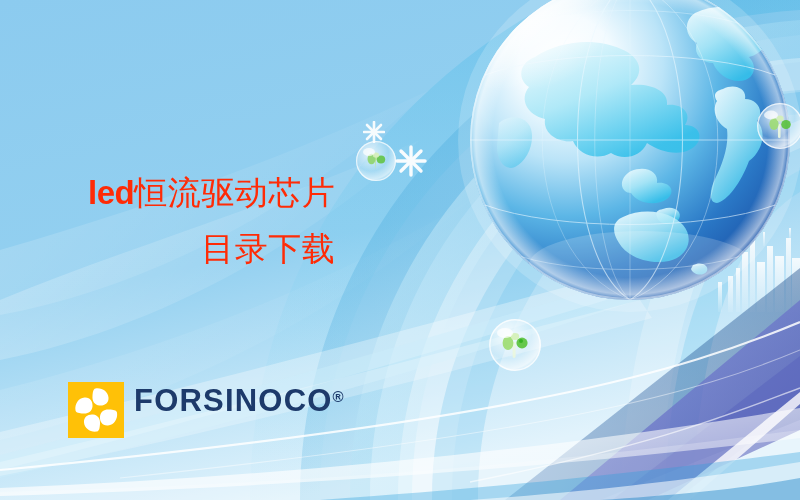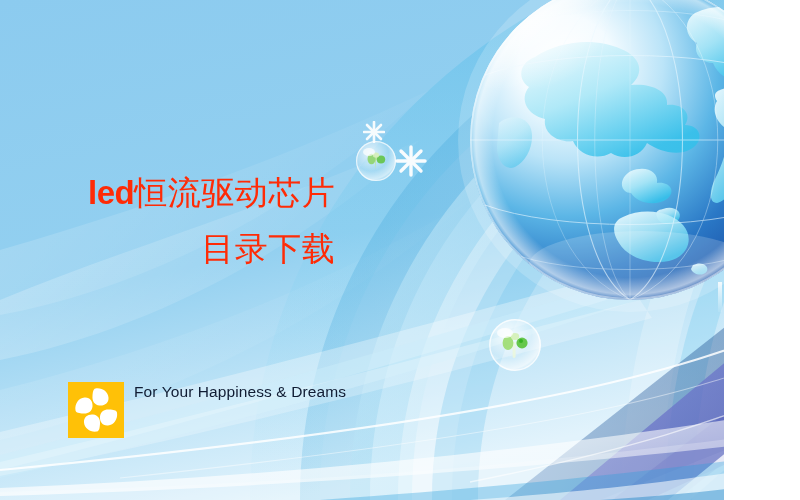--- a/index.html
+++ b/index.html
@@ -2,21 +2,21 @@
 <html><head>
 <meta charset="utf-8">
 <style>
   html, body {
     margin: 0;
     padding: 0;
     background: #ffffff;
   }
   #stage {
     position: relative;
-    width: 724px;
+    width: 800px;
     height: 500px;
     overflow: hidden;
     font-family: "Liberation Sans", sans-serif;
     background: linear-gradient(170deg, #8fcdf0 0%, #86c9ee 35%, #9fd7f2 62%, #c6e7f8 82%, #dff2fb 100%);
   }
 
   #bg-svg { position: absolute; left: 0; top: 0; width: 800px; height: 500px; }
 
   
   #globe-wrap {
@@ -406,17 +406,19 @@
 
           <path d="M49,30.5 C50,37 46,43 40,43.5 C34.5,44 31.5,39.5 32,34.5
                    C32.5,29.5 36.5,27 41.5,27.5 C45,27.8 48.5,28 49,30.5 Z"></path>
 
           <path d="M29,49.5 C22.5,50.5 16.5,46.5 16,40.5 C15.5,35 20,32 25,32.5
                    C30,33 32.5,37 32,42 C31.7,45.5 31.5,49 29,49.5 Z"></path>
         </g>
       </svg>
     </div>
     <div id="logo-text">
-      <div id="brand-tagline">For Your Happiness &amp; Dreams</div>
+      <div id="brand-name">
+        <span>FORSINOCO</span><span class="reg">®</span>
+      </div>
     </div>
   </div>
 
 </div>
 
 </body></html>

